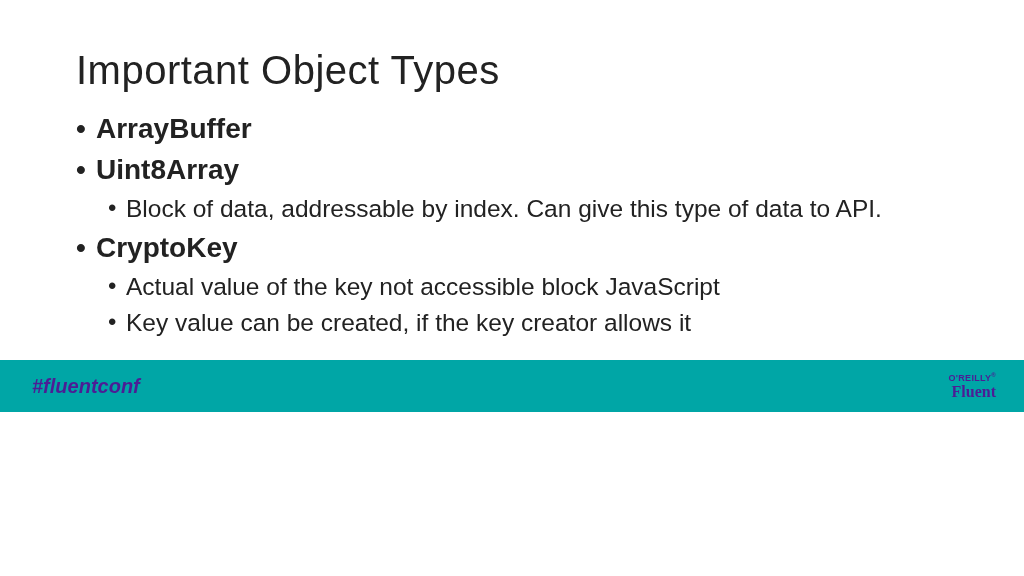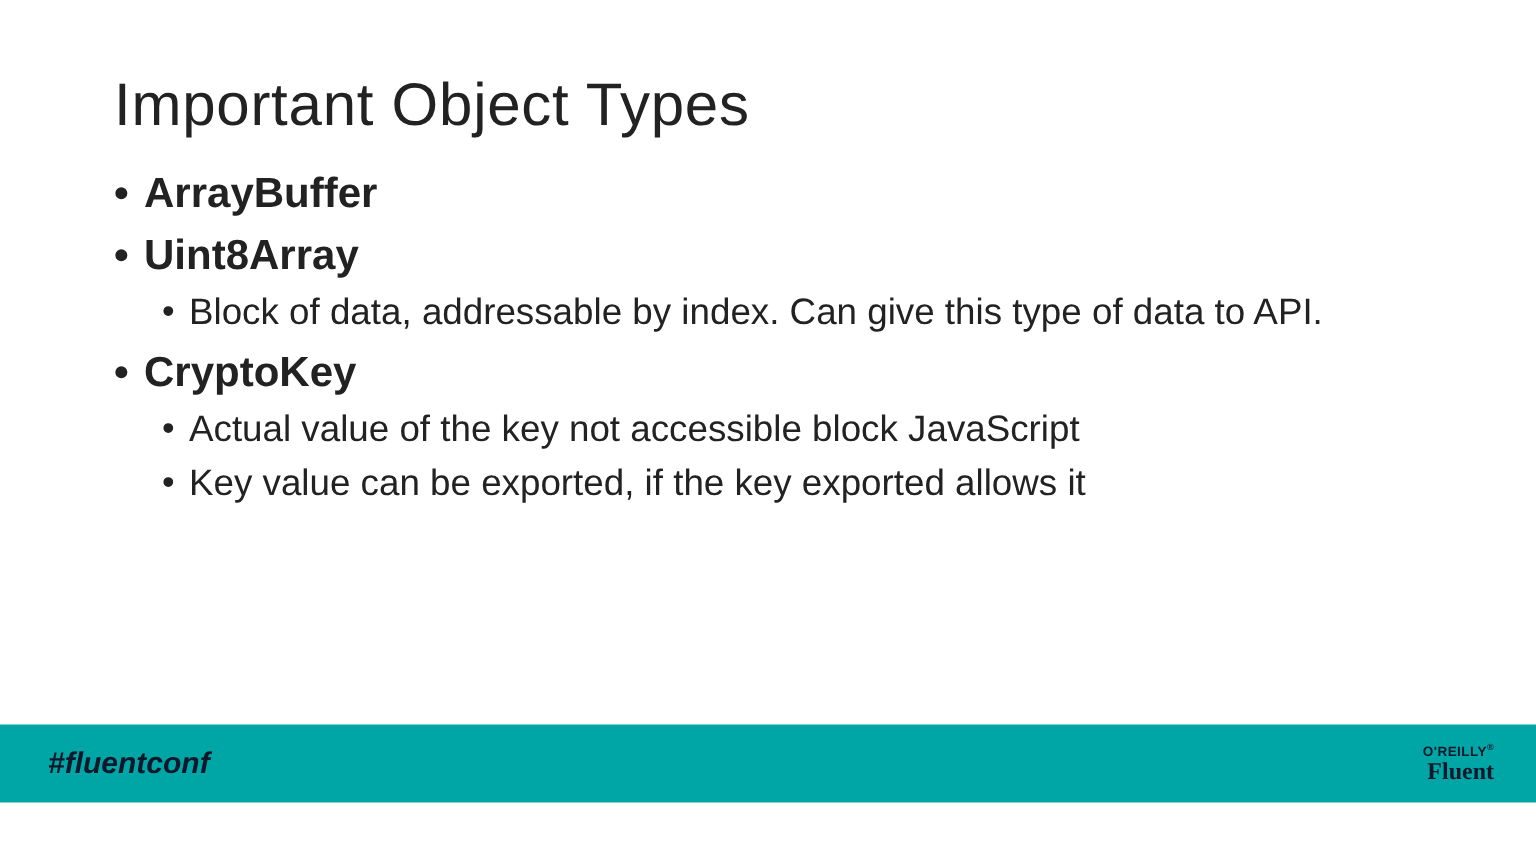--- a/index.html
+++ b/index.html
@@ -1,27 +1,27 @@
 <!DOCTYPE html>
 <html><head>
 <meta charset="utf-8">
 <style>
 * { margin: 0; padding: 0; box-sizing: border-box; }
 html, body { width: 1024px; height: 576px; font-family: Verdana, Geneva, sans-serif; background: #fff; overflow: hidden; }
-.slide { width: 1024px; height: 535px; position: relative; display: flex; flex-direction: column; }
+.slide { width: 1024px; height: 412px; position: relative; display: flex; flex-direction: column; }
 .content { flex: 1; padding: 48px 70px 0 76px; color: #222; }
 .title { font-size: 40px; font-weight: 400; margin-bottom: 18px; letter-spacing: 0.5px; }
 .top { list-style: none; margin-left: 20px; }
 .top > li { margin-bottom: 6px; }
 .top-head { position: relative; font-weight: 700; font-size: 28px; line-height: 1.25; margin-bottom: 6px; }
 .top-head::before { content: "•"; position: absolute; left: -20px; top: 0; font-size: 28px; }
 .sub { list-style: none; padding-left: 30px; }
 .sub > li { position: relative; font-size: 24.5px; line-height: 1.28; margin-bottom: 4px; padding-right: 10px; }
 .sub > li::before { content: "•"; position: absolute; left: -18px; top: 0; font-size: 24px; }
-.footer { height: 52px; background: #00a6a6; display: flex; align-items: center; justify-content: space-between; padding: 0 28px 0 32px; color: #0f172a; }
+.footer { height: 52px; background: #00a6a6; display: flex; align-items: center; justify-content: space-between; padding: 0 28px 0 32px; color: #4c1d95; }
 .hashtag { font-size: 20px; font-weight: 700; font-style: italic; }
 .brand { display: flex; flex-direction: column; align-items: flex-end; line-height: 1; }
 .oreilly { font-size: 9px; font-weight: 700; letter-spacing: 0.3px; margin-bottom: 2px; }
 .oreilly sup { font-size: 6px; vertical-align: super; }
 .fluent { font-family: Georgia, 'Times New Roman', serif; font-size: 16px; font-weight: 700; line-height: 0.9; }
 </style>
 </head>
 <body>
 
 <div class="slide">
@@ -34,21 +34,21 @@
       <li>
         <div class="top-head">Uint8Array</div>
         <ul class="sub">
           <li>Block of data, addressable by index. Can give this type of data to API.</li>
         </ul>
       </li>
       <li>
         <div class="top-head">CryptoKey</div>
         <ul class="sub">
           <li>Actual value of the key not accessible block JavaScript</li>
-          <li>Key value can be exported, if the key exported allows it</li>
+          <li>Key value can be created, if the key creator allows it</li>
         </ul>
       </li>
     </ul>
   </div>
   <div class="footer">
     <div class="hashtag">#fluentconf</div>
     <div class="brand">
       <div class="oreilly"><span>O'REILLY</span><sup>®</sup></div>
       <div class="fluent">Fluent</div>
     </div>

